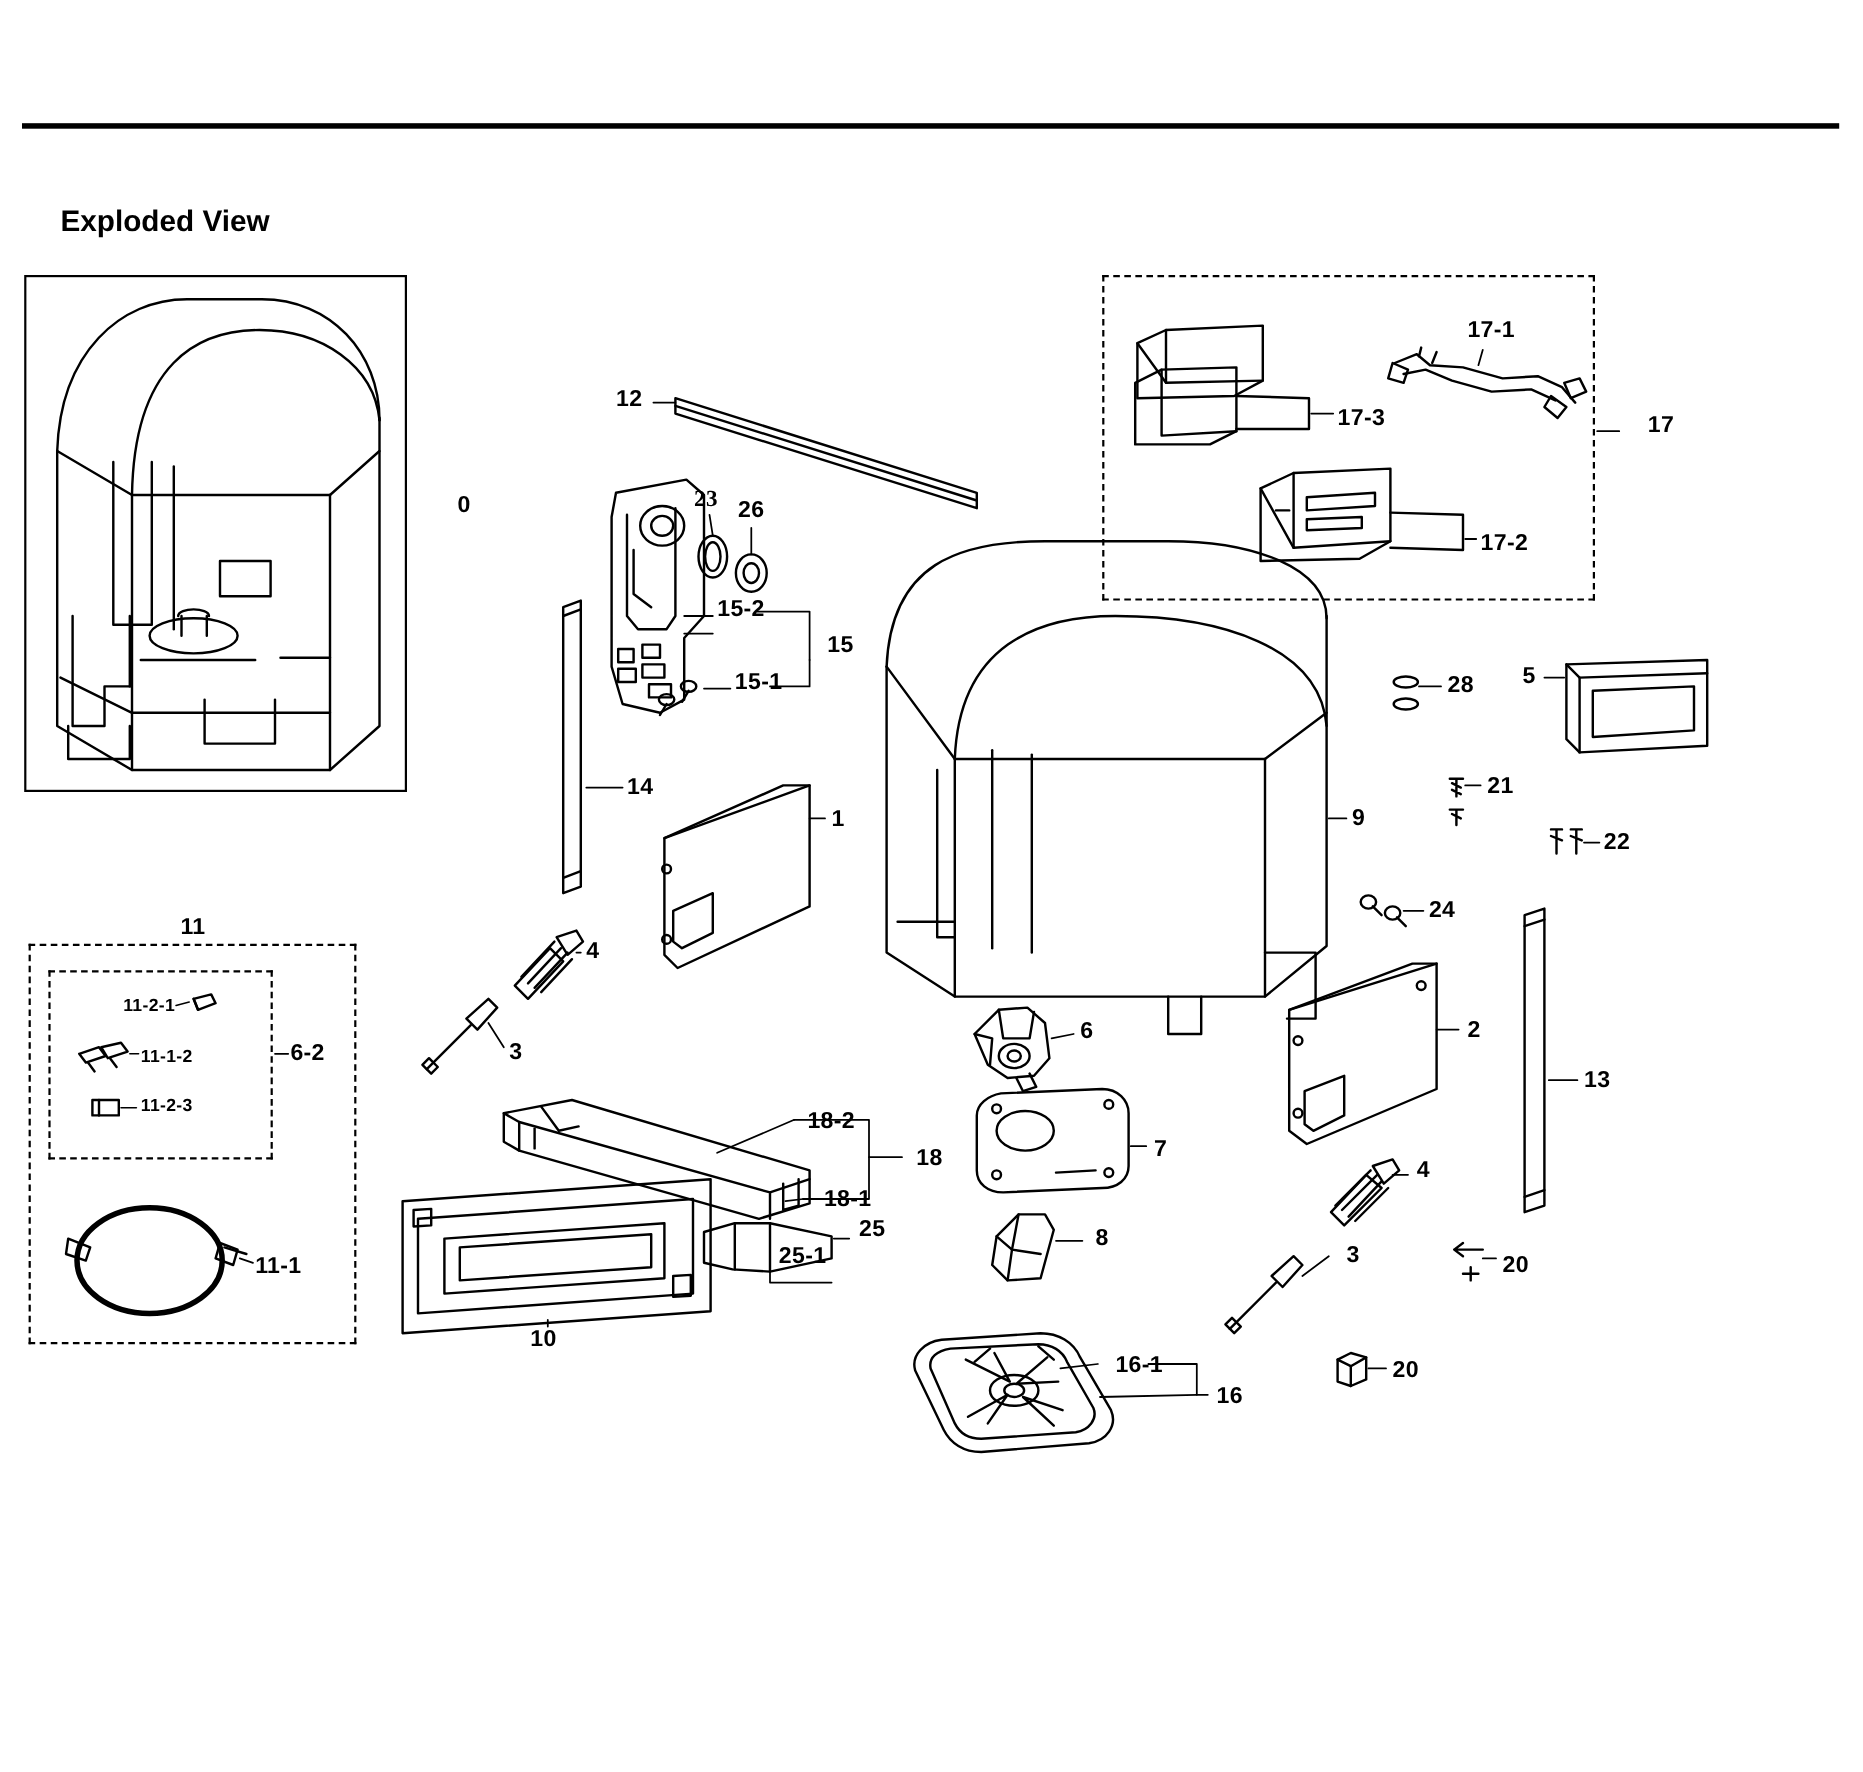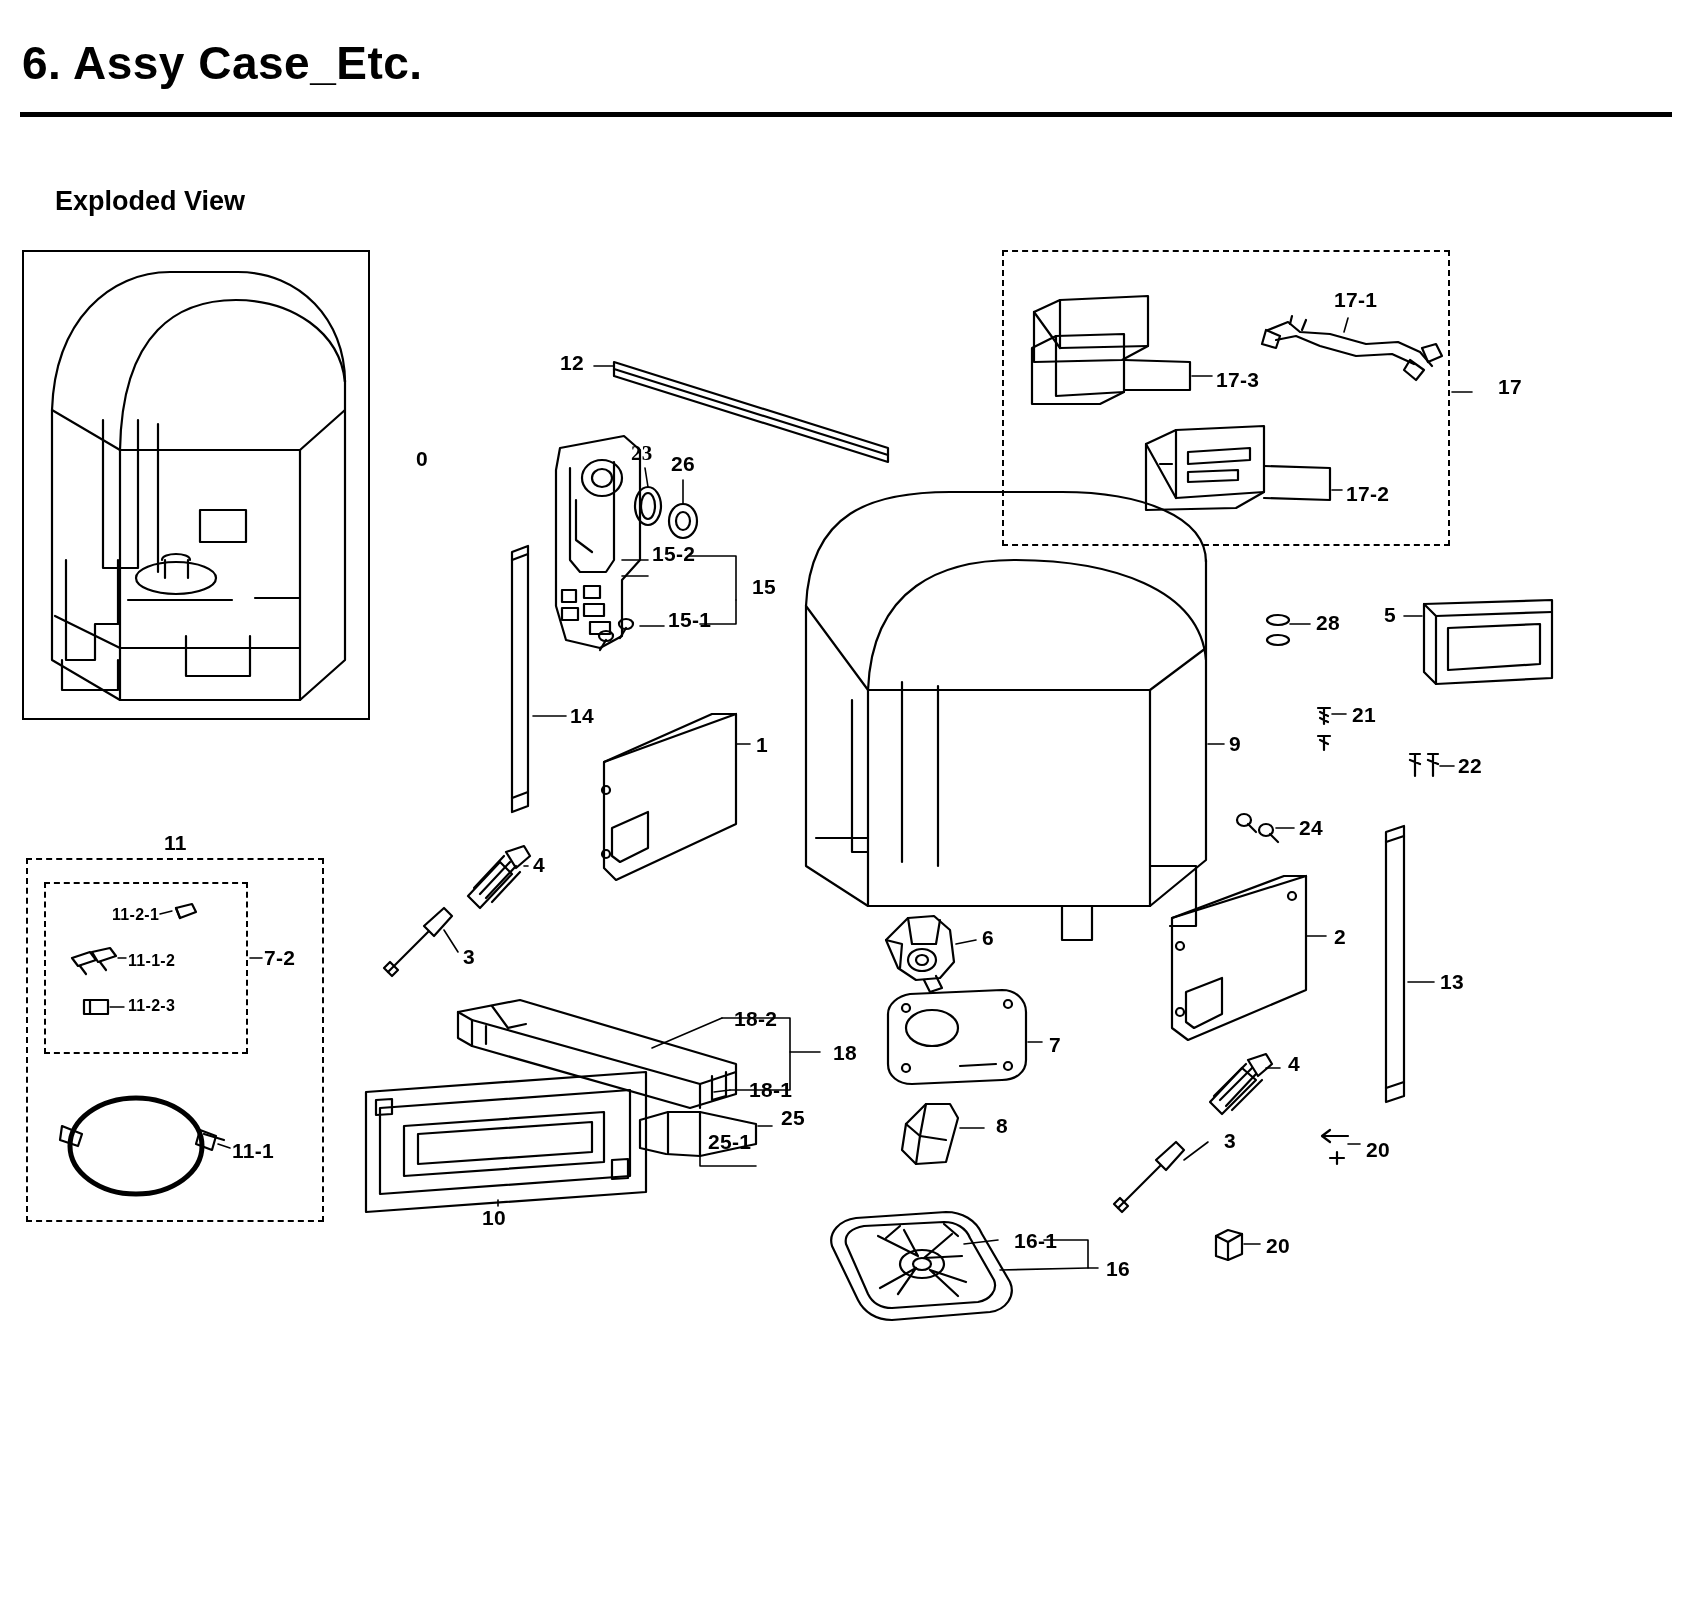--- a/index.html
+++ b/index.html
@@ -70,21 +70,20 @@
     position: absolute;
     border: 2px dashed #000;
     box-sizing: border-box;
   }
 </style>
 </head>
 <body>
 
 <div id="page">
 
-  <div class="title">6.  Assy Case_Etc.</div>
   <div class="title-rule"></div>
   <div class="subtitle">Exploded View</div>
 
   <div class="fig-box" style="left:22px; top:250px; width:348px; height:470px;"></div>
 
   <div class="dash-box" style="left:1002px; top:250px; width:448px; height:296px;"></div>
   <div class="dash-box" style="left:26px; top:858px; width:298px; height:364px;"></div>
   <div class="dash-box" style="left:44px; top:882px; width:204px; height:172px;"></div>
 
   <svg class="overlay" viewBox="0 0 1694 1611">
@@ -433,21 +432,21 @@
   <div class="lbl" style="left:752px; top:575px;">15</div>
   <div class="lbl" style="left:668px; top:608px;">15-1</div>
   <div class="lbl" style="left:570px; top:704px;">14</div>
   <div class="lbl" style="left:756px; top:733px;">1</div>
   <div class="lbl" style="left:533px; top:853px;">4</div>
   <div class="lbl" style="left:463px; top:945px;">3</div>
   <div class="lbl" style="left:164px; top:831px;">11</div>
   <div class="lbl sm" style="left:112px; top:906px;">11-2-1</div>
   <div class="lbl sm" style="left:128px; top:952px;">11-1-2</div>
   <div class="lbl sm" style="left:128px; top:997px;">11-2-3</div>
-  <div class="lbl" style="left:264px; top:946px;">7-2</div>
+  <div class="lbl" style="left:264px; top:946px;">6-2</div>
   <div class="lbl" style="left:232px; top:1139px;">11-1</div>
   <div class="lbl" style="left:482px; top:1206px;">10</div>
   <div class="lbl" style="left:734px; top:1007px;">18-2</div>
   <div class="lbl" style="left:833px; top:1041px;">18</div>
   <div class="lbl" style="left:749px; top:1078px;">18-1</div>
   <div class="lbl" style="left:781px; top:1106px;">25</div>
   <div class="lbl" style="left:708px; top:1130px;text-align:right;">25-1</div>
   <div class="lbl" style="left:982px; top:926px;">6</div>
   <div class="lbl" style="left:1049px; top:1033px;">7</div>
   <div class="lbl" style="left:996px; top:1114px;">8</div>

